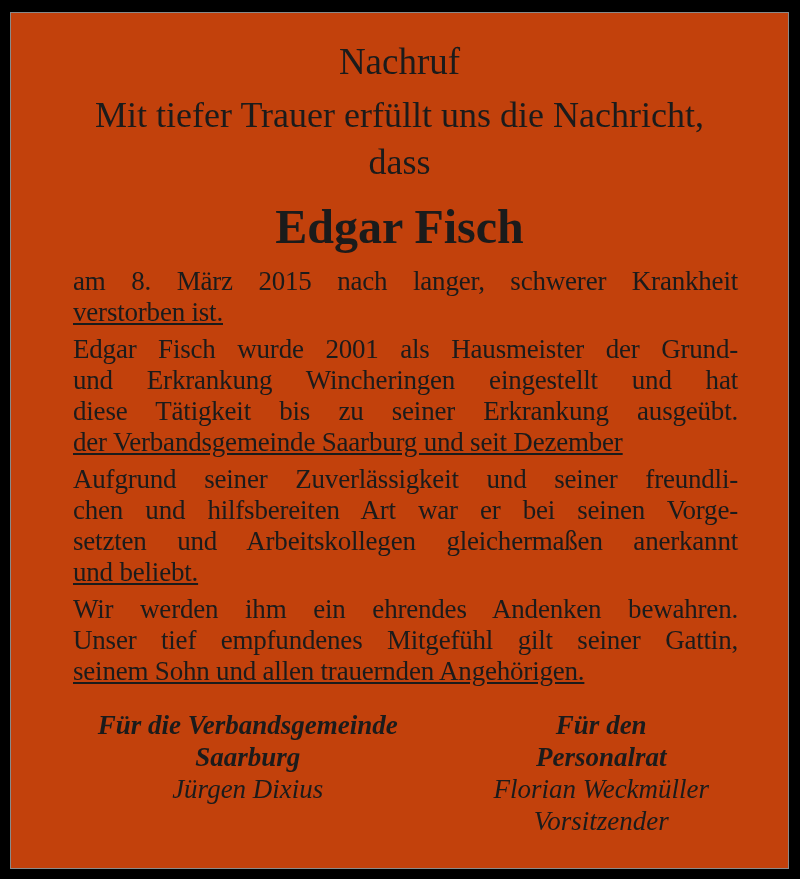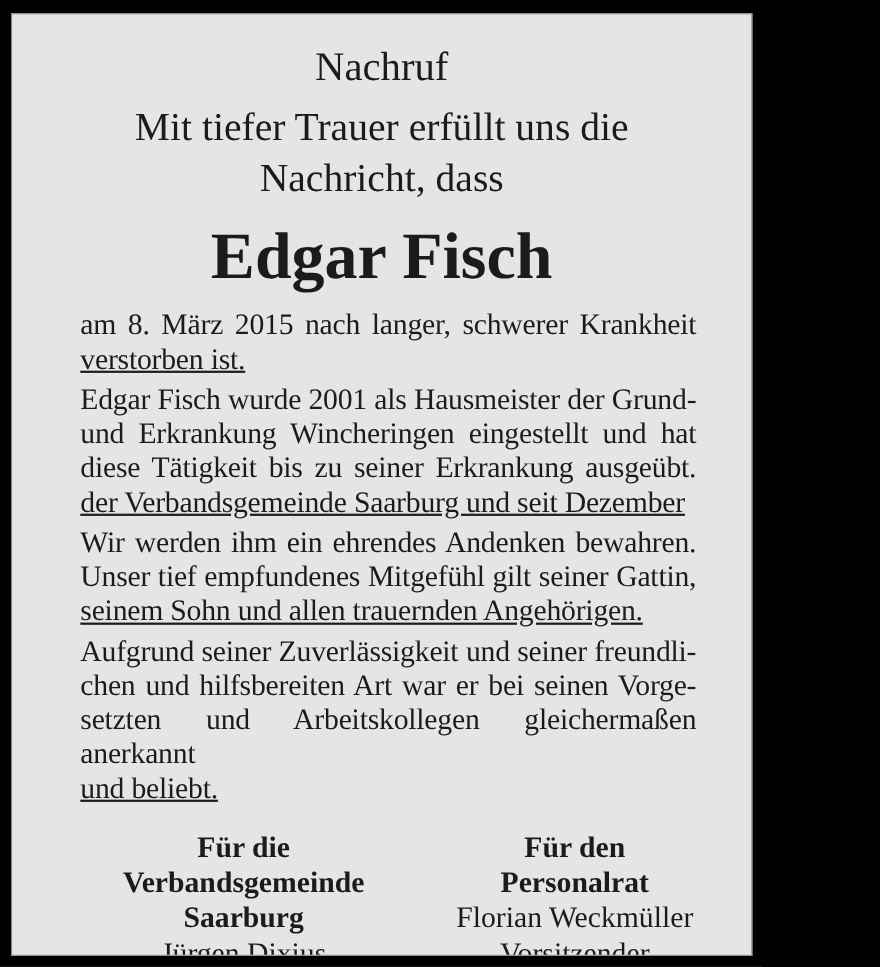--- a/index.html
+++ b/index.html
@@ -8,44 +8,44 @@
     height: 879px;
     background: #000000;
     position: relative;
     font-family: "Liberation Serif", "DejaVu Serif", serif;
     color: #1b1b1b;
   }
   .card {
     position: absolute;
     left: 10px;
     top: 12px;
-    width: 674px;
+    width: 779px;
     height: 857px;
     box-sizing: border-box;
-    background: #e5e5e5;
+    background: #c2410c;
     border: 1px solid #8a8a8a;
     overflow: hidden;
   }
   .content { padding: 14px 50px 0 50px; }
 
   .kicker {
     text-align: center;
     font-size: 37px;
     line-height: 1.2;
     margin: 13px 0 0 0;
   }
   .subtitle {
     text-align: center;
     font-size: 36px;
     line-height: 1.3;
     margin: 8px 0 0 0;
   }
   .deceased-name {
     text-align: center;
-    font-size: 60px;
+    font-size: 48px;
     font-weight: bold;
     line-height: 1.15;
     margin: 13px 0 0 0;
   }
 
   .body-text {
     margin-top: 12px;
     font-size: 27px;
     line-height: 31px;
     letter-spacing: -0.2px;
@@ -55,20 +55,21 @@
     text-align: justify;
     text-align-last: justify;
   }
   .para .line:last-child { text-align-last: left; text-decoration: underline; }
 
   .sig-row {
     display: flex;
     margin: 22px -40px 0 10px;
     font-size: 27px;
     line-height: 32px;
+    font-style: italic;
   }
   .sig-col { flex: 1; text-align: center; }
   .sig-org { font-weight: bold; }
 </style>
 </head>
 <body>
 
 <div class="card">
   <div class="content">
 
@@ -86,30 +87,30 @@
       </div>
 
       <div class="para">
         <div class="line">Edgar Fisch wurde 2001 als Hausmeister der Grund-</div>
         <div class="line">und Erkrankung Wincheringen eingestellt und hat</div>
         <div class="line">diese Tätigkeit bis zu seiner Erkrankung ausgeübt.</div>
         <div class="line">der Verbandsgemeinde Saarburg und seit Dezember</div>
       </div>
 
       <div class="para">
-        <div class="line">Wir werden ihm ein ehrendes Andenken bewahren.</div>
-        <div class="line">Unser tief empfundenes Mitgefühl gilt seiner Gattin,</div>
-        <div class="line">seinem Sohn und allen trauernden Angehörigen.</div>
-      </div>
-
-      <div class="para">
         <div class="line">Aufgrund seiner Zuverlässigkeit und seiner freundli-</div>
         <div class="line">chen und hilfsbereiten Art war er bei seinen Vorge-</div>
         <div class="line">setzten und Arbeitskollegen gleichermaßen anerkannt</div>
         <div class="line">und beliebt.</div>
+      </div>
+
+      <div class="para">
+        <div class="line">Wir werden ihm ein ehrendes Andenken bewahren.</div>
+        <div class="line">Unser tief empfundenes Mitgefühl gilt seiner Gattin,</div>
+        <div class="line">seinem Sohn und allen trauernden Angehörigen.</div>
       </div>
 
     </div>
 
     <div class="sig-row">
 
       <div class="sig-col">
         <div class="sig-org">Für die Verbandsgemeinde</div>
         <div class="sig-org">Saarburg</div>
         <div class="sig-name">Jürgen Dixius</div>

